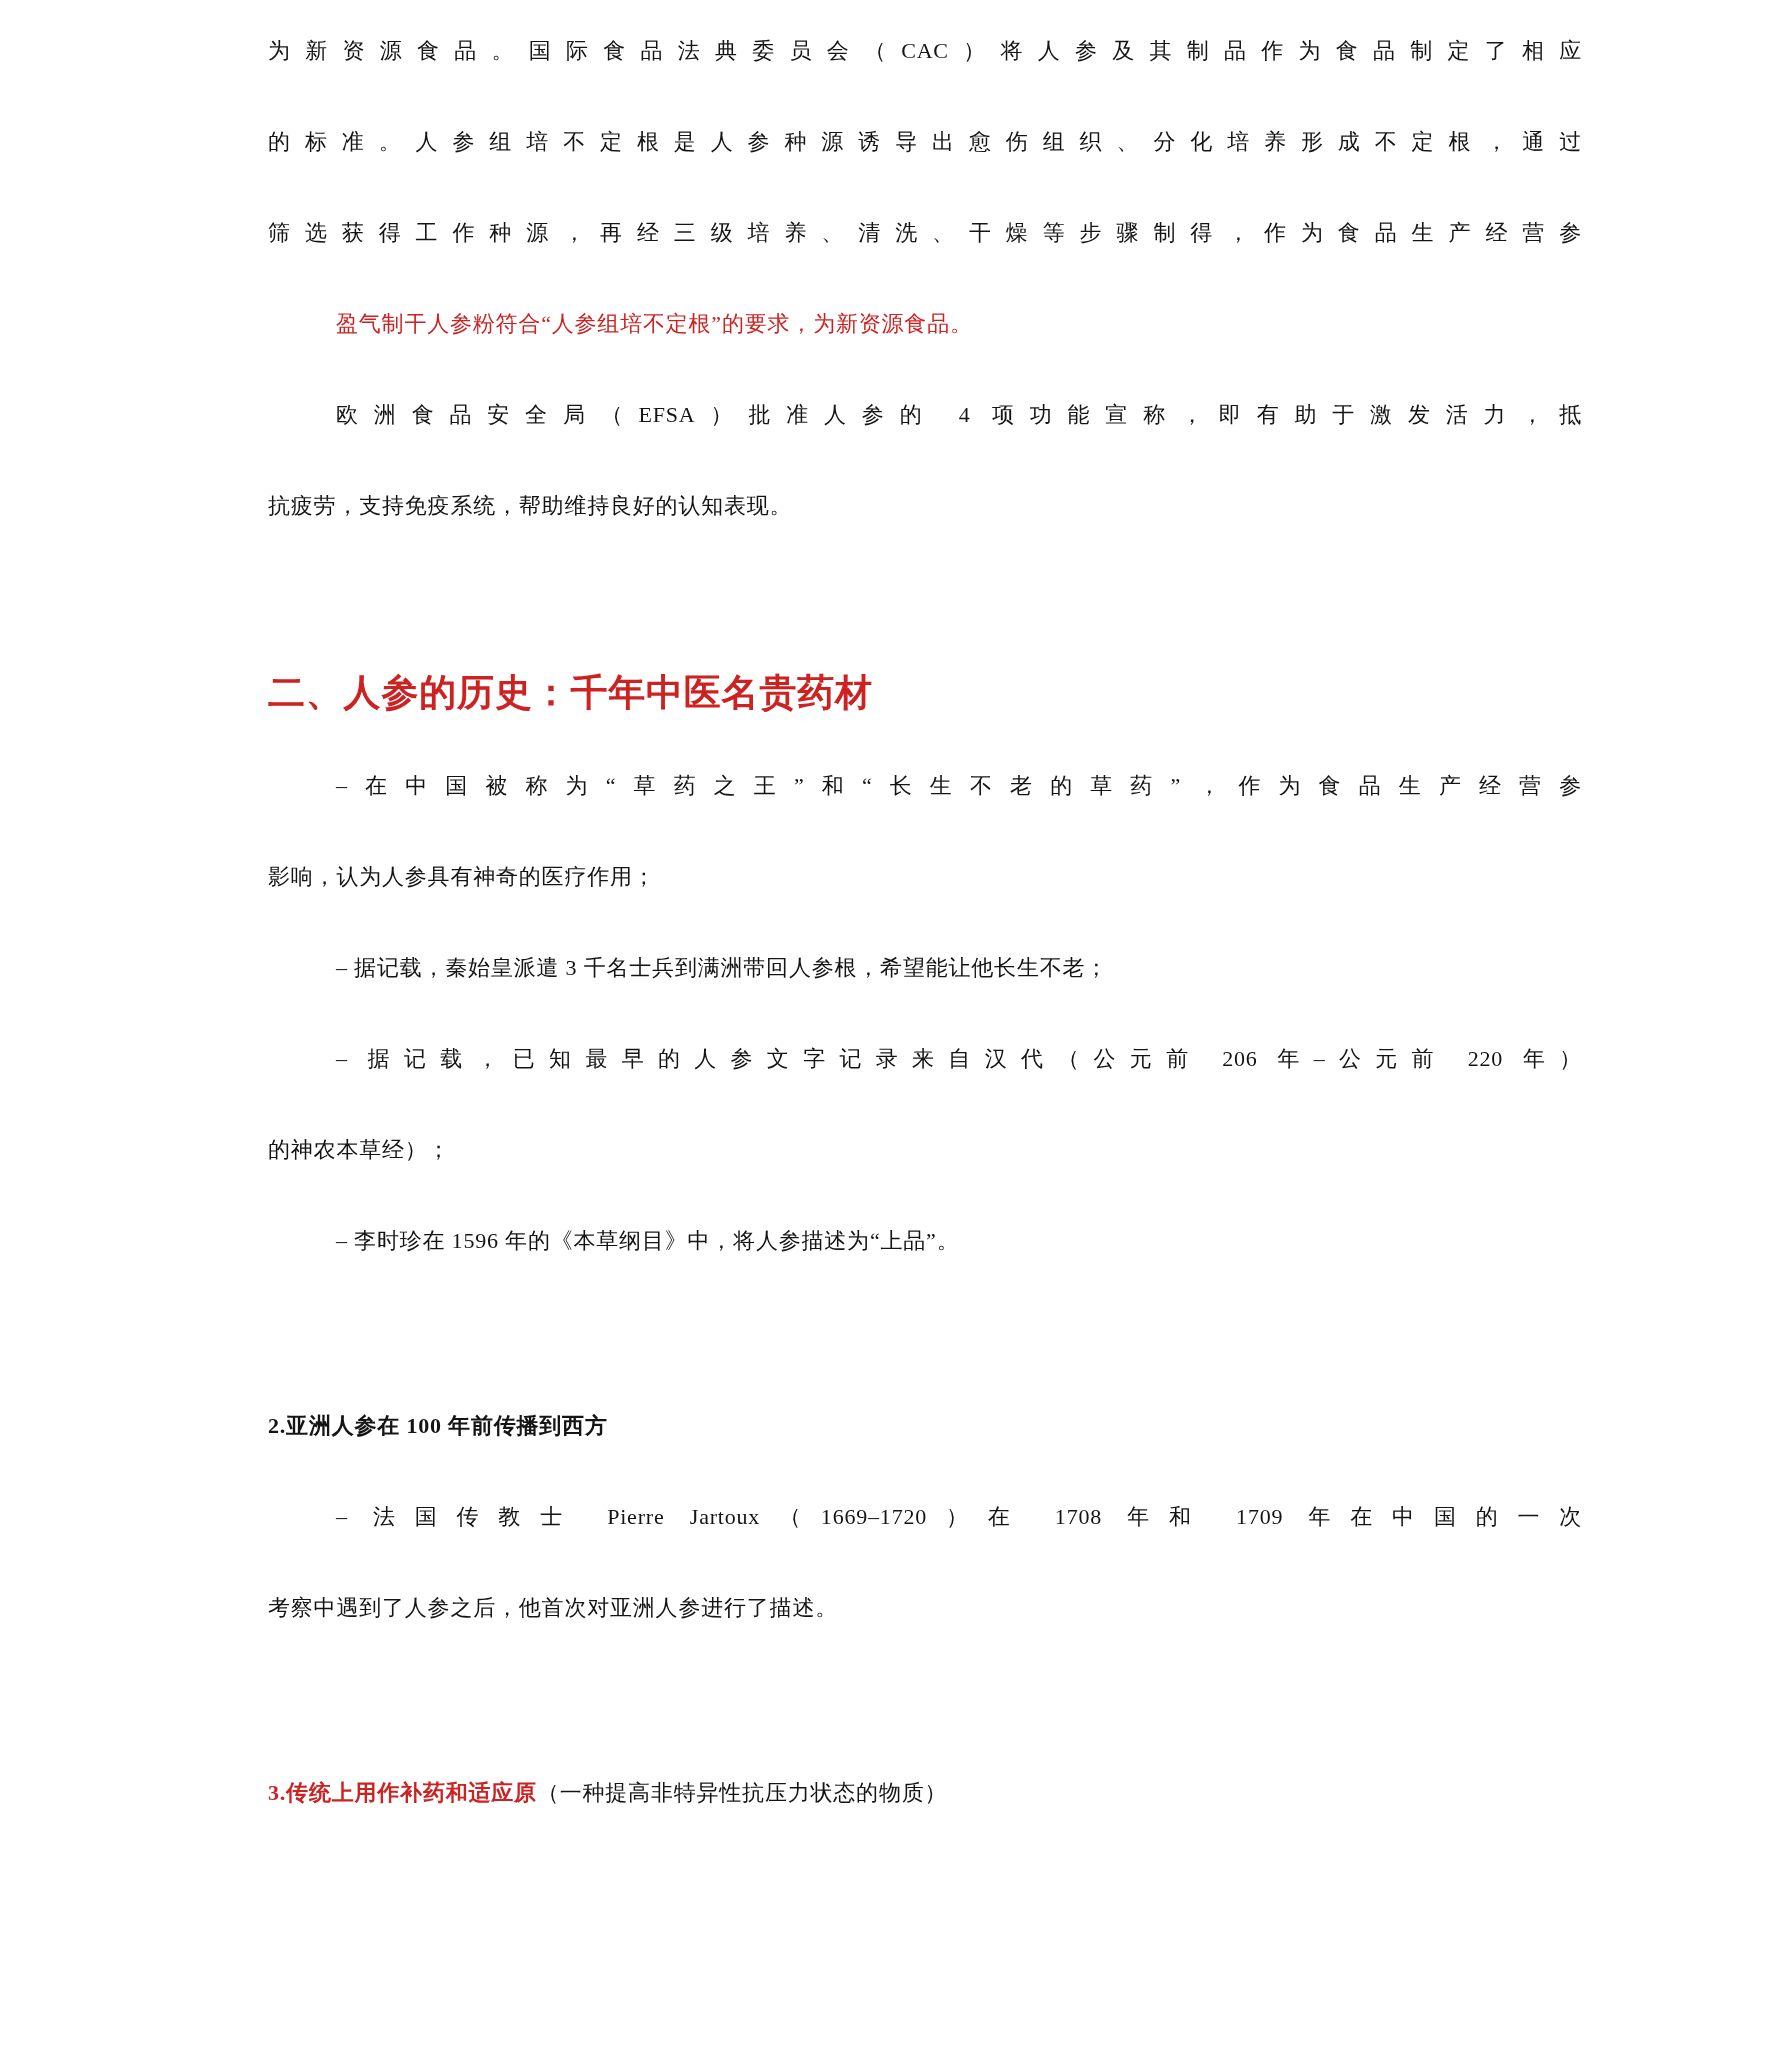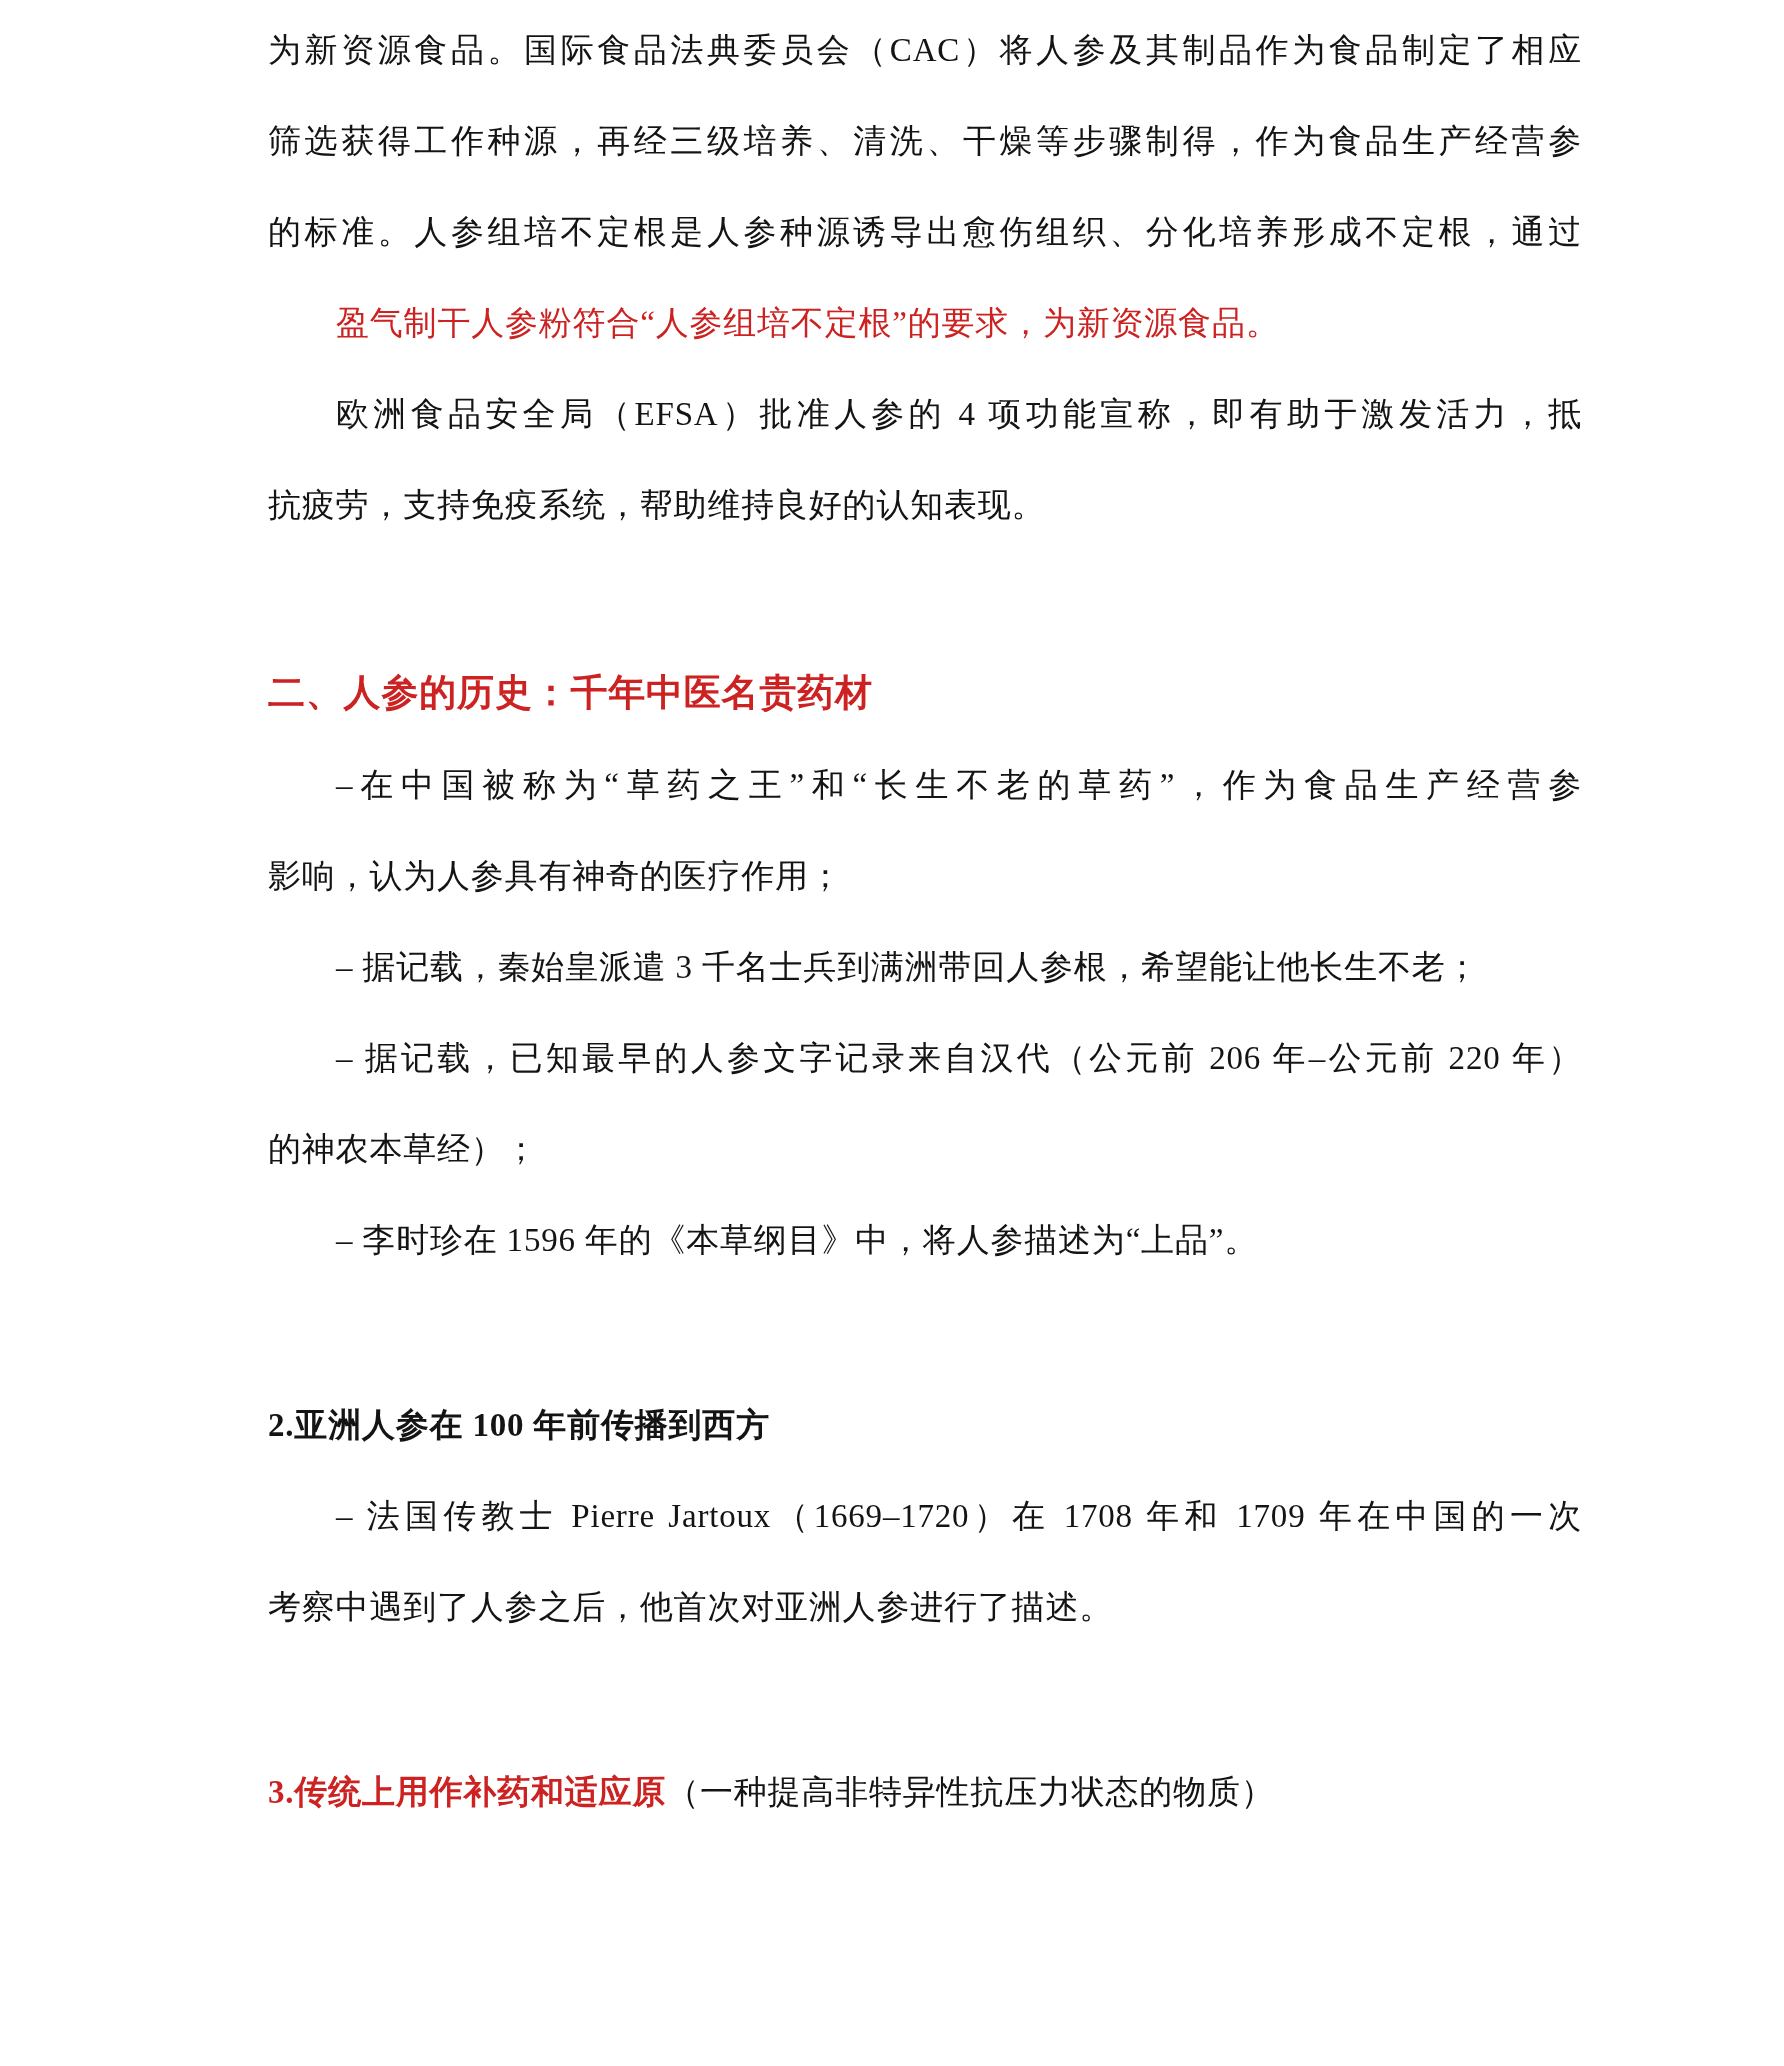--- a/index.html
+++ b/index.html
@@ -11,21 +11,21 @@
     width: 1785px;
     height: 2066px;
     overflow: hidden;
     font-family: "Liberation Serif", "DejaVu Serif", serif;
     color: var(--ink, #141414);
   }
   .doc {
     padding: 4.8px 203px 0 268px;
   }
   .line {
-    font-size: 33px;
+    font-size: 22px;
     line-height: 91px;
     text-align: left;
     letter-spacing: 0.8px;
   }
   .line.justify {
     text-align: justify;
     text-align-last: justify;
   }
   .line.indent {
     text-indent: 68px;
@@ -39,22 +39,22 @@
   }
   .red  { color: var(--red, #cc2222); }
   .bold { font-weight: bold; margin-top: 42px; }
 </style>
 </head>
 <body style="background: rgb(255, 255, 255);">
 
 <div class="doc">
   <div>
       <div class="line justify"><span class="">为新资源食品。国际食品法典委员会（CAC）将人参及其制品作为食品制定了相应</span></div>
+      <div class="line justify"><span class="">的标准。人参组培不定根是人参种源诱导出愈伤组织、分化培养形成不定根，通过</span></div>
       <div class="line justify"><span class="">筛选获得工作种源，再经三级培养、清洗、干燥等步骤制得，作为食品生产经营参</span></div>
-      <div class="line justify"><span class="">的标准。人参组培不定根是人参种源诱导出愈伤组织、分化培养形成不定根，通过</span></div>
       <div class="line indent"><span class="red ">盈气制干人参粉符合“人参组培不定根”的要求，为新资源食品。</span></div>
       <div class="line indent justify"><span class="">欧洲食品安全局（EFSA）批准人参的 4 项功能宣称，即有助于激发活力，抵</span></div>
       <div class="line"><span class="">抗疲劳，支持免疫系统，帮助维持良好的认知表现。</span></div>
       <div class="line gap heading"><span class="red bold">二、人参的历史：千年中医名贵药材</span></div>
       <div class="line indent justify"><span class="">–在中国被称为“草药之王”和“长生不老的草药”，作为食品生产经营参</span></div>
       <div class="line"><span class="">影响，认为人参具有神奇的医疗作用；</span></div>
       <div class="line indent"><span class="">– 据记载，秦始皇派遣 3 千名士兵到满洲带回人参根，希望能让他长生不老；</span></div>
       <div class="line indent justify"><span class="">– 据记载，已知最早的人参文字记录来自汉代（公元前 206 年–公元前 220 年）</span></div>
       <div class="line"><span class="">的神农本草经）；</span></div>
       <div class="line indent"><span class="">– 李时珍在 1596 年的《本草纲目》中，将人参描述为“上品”。</span></div>

